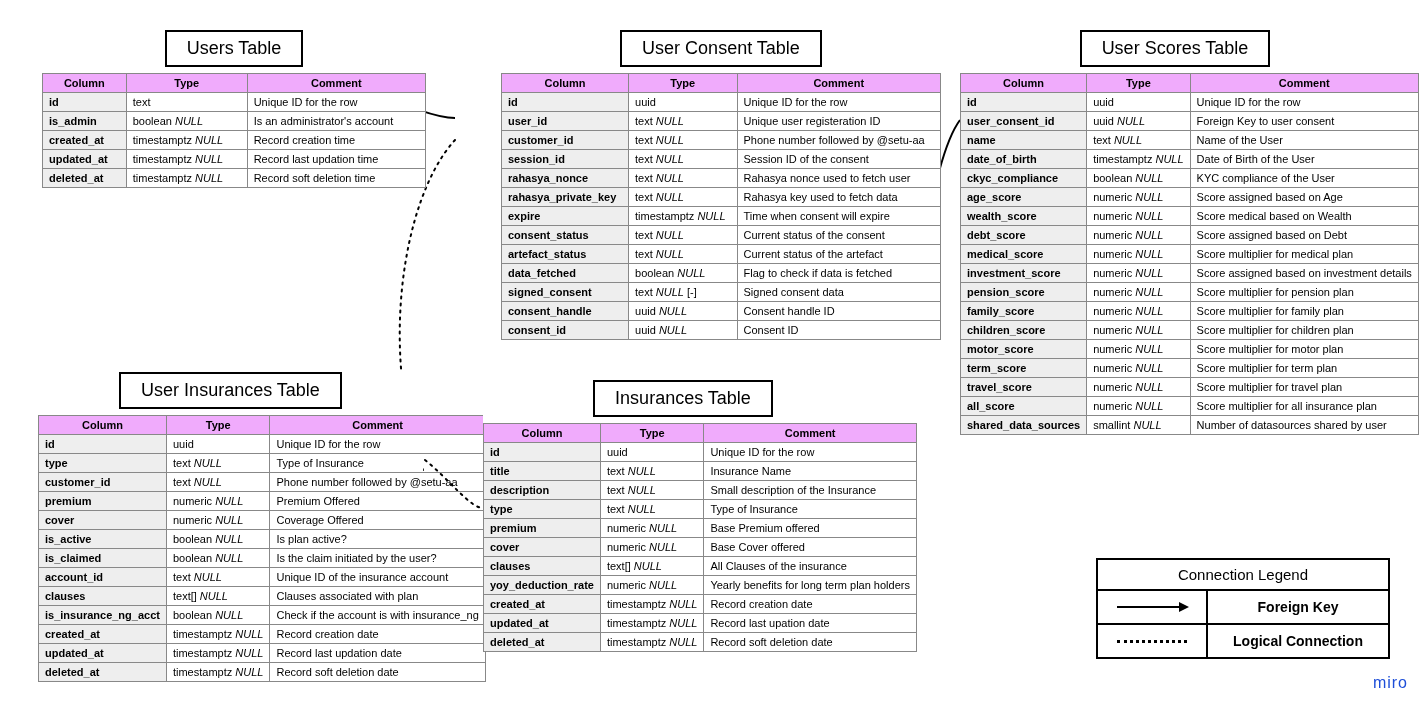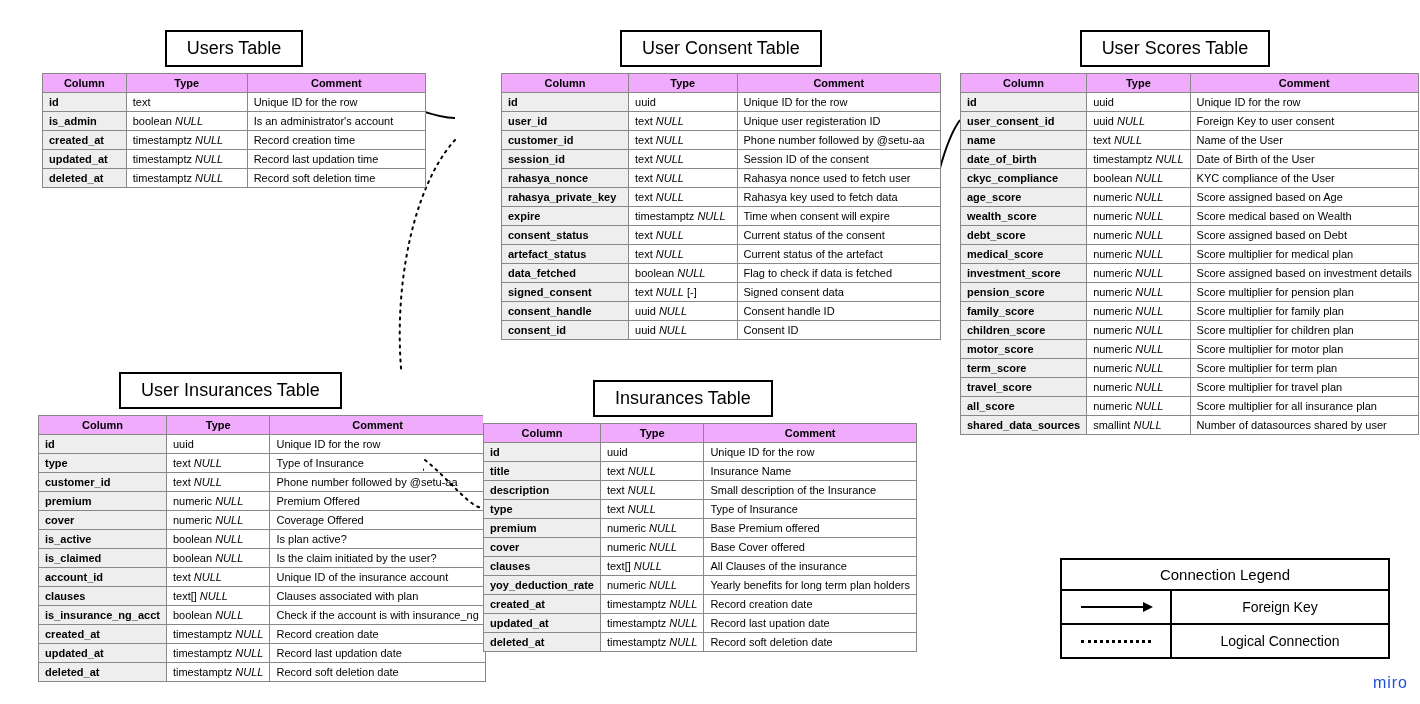--- a/index.html
+++ b/index.html
@@ -74,26 +74,27 @@
     .legend-row:last-child { border-bottom: none; justify-content: space-between; }
     .legend-cell-left {
       width: 110px;
       border-right: 2px solid #000;
       display: flex;
       align-items: center;
       justify-content: center;
       padding: 8px 4px;
     }
     .legend-cell-right {
-      width: 216px;
+      width: 180px;
       display: flex;
       align-items: center;
       justify-content: center;
       font-size: 14px;
       padding: 8px 4px;
+      font-weight: bold;
     }
     .arrow-line {
       width: 70px;
       height: 2px;
       background: #000;
       position: relative;
     }
     .arrow-line::after {
       content: '';
       position: absolute;

